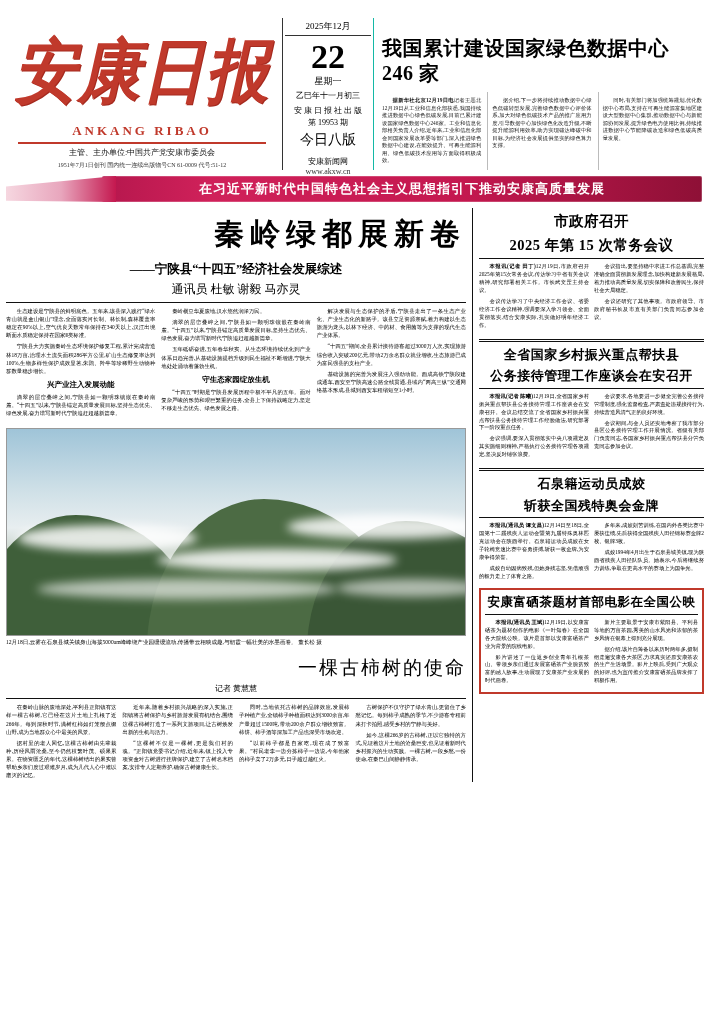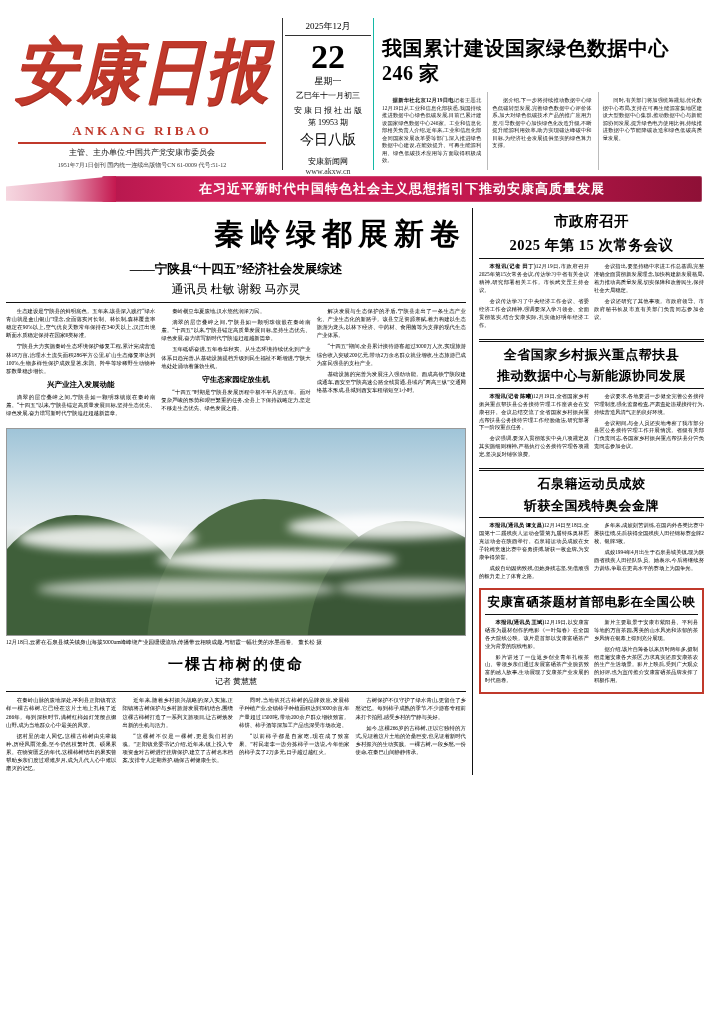--- a/index.html
+++ b/index.html
@@ -239,23 +239,23 @@
     border-radius: 45% 55% 40% 60% / 100% 100% 0 0;
   }
   .photo-cap {
     font-size: 5.6px;
     margin-top: 3px;
     line-height: 1.4;
     text-align: justify;
   }
   
   .feat2-title {
-    text-align: center;
-    font-size: 15px;
-    font-weight: bold;
+    text-align: right;
+    font-size: 19px;
+    font-weight: normal;
     letter-spacing: 2px;
     margin: 8px 0 2px 0;
   }
   .feat2-by {
     text-align: center;
     font-size: 8px;
     margin-bottom: 4px;
   }
   
   .r-title {
@@ -424,21 +424,21 @@
             <p>会议指出,要坚持稳中求进工作总基调,完整准确全面贯彻新发展理念,加快构建新发展格局,着力推动高质量发展,切实保障和改善民生,保持社会大局稳定。</p>
             <p>会议还研究了其他事项。市政府领导、市政府秘书长及市直有关部门负责同志参加会议。</p>
           </div>
         </div>
       </div>
 
       <div class="r-sep dbl"></div>
 
       <div>
         <div class="r-title sm">全省国家乡村振兴重点帮扶县</div>
-        <div class="r-title sm">推动数据中心与新能源协同发展</div>
+        <div class="r-title sm">公务接待管理工作座谈会在安召开</div>
         <div class="colrule"></div>
         <div class="r-cols">
           <div class="col">
             <p><span class="src">本报讯(记者 陈曦)</span><span>12月19日,全省国家乡村振兴重点帮扶县公务接待管理工作座谈会在安康召开。会议总结交流了全省国家乡村振兴重点帮扶县公务接待管理工作经验做法,研究部署下一阶段重点任务。</span></p>
             <p>会议强调,要深入贯彻落实中央八项规定及其实施细则精神,严格执行公务接待管理各项规定,坚决反对铺张浪费。</p>
           </div>
           <div class="col">
             <p>会议要求,各地要进一步健全完善公务接待管理制度,强化监督检查,严肃查处违规接待行为,持续营造风清气正的良好环境。</p>
             <p>会议期间,与会人员还实地考察了我市部分县区公务接待管理工作开展情况。省级有关部门负责同志,各国家乡村振兴重点帮扶县分管负责同志参加会议。</p>
           </div>

